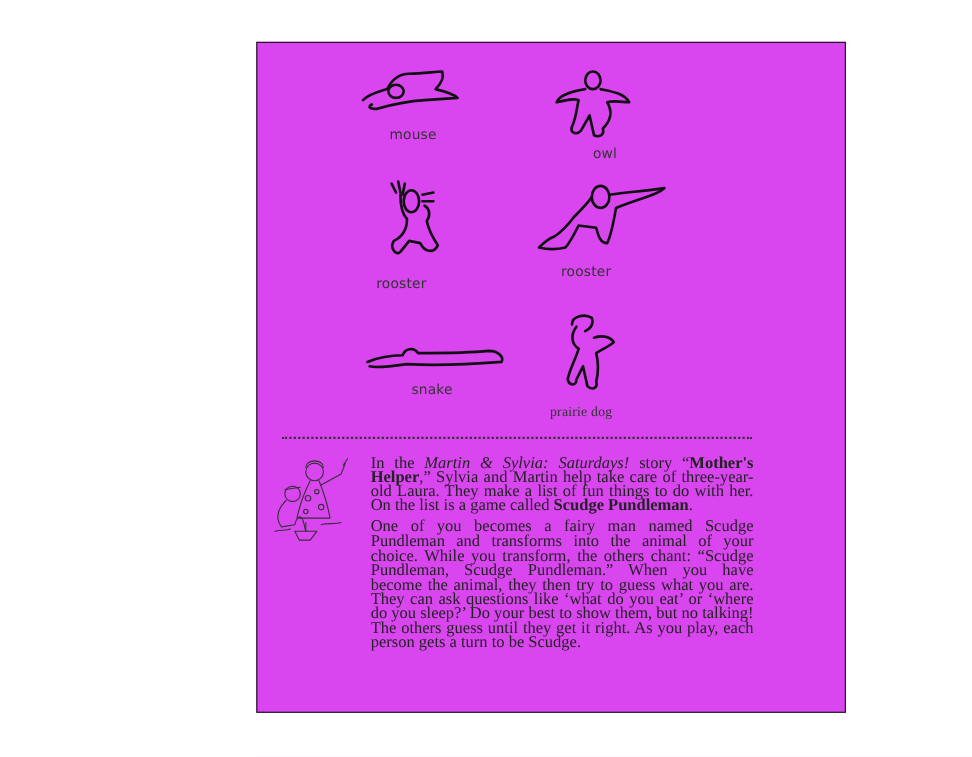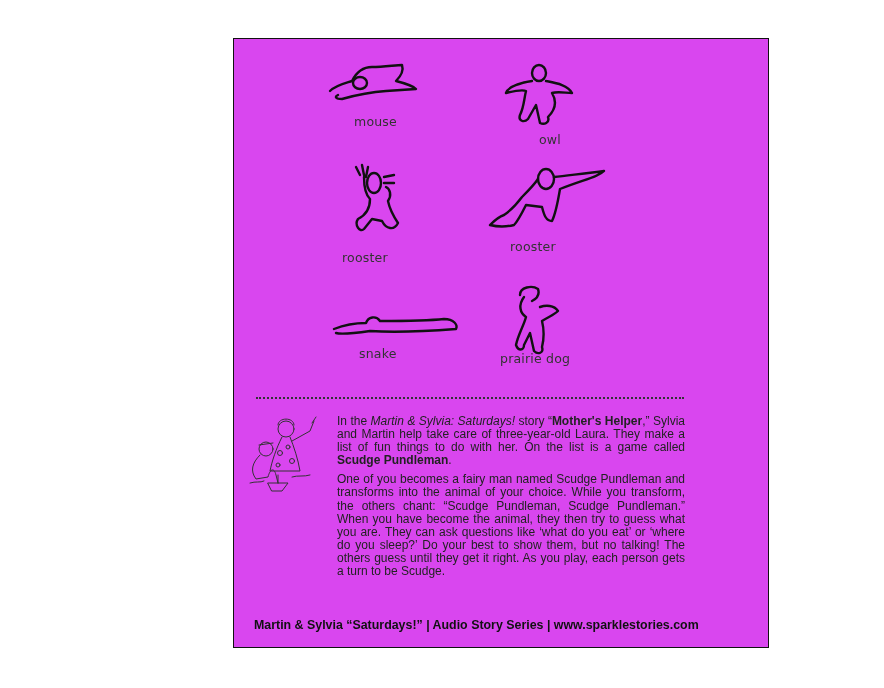--- a/index.html
+++ b/index.html
@@ -3,21 +3,21 @@
 <meta charset="utf-8">
 <style>
   html, body { margin:0; padding:0; background:#ffffff; }
   body { width:884px; height:688px; position:relative; overflow:hidden; font-family:"DejaVu Sans", sans-serif; }
   .page { position:absolute; left:205px; top:38px; width:536px; height:610px; border:1.5px solid #111; background:#d946ef; box-sizing:border-box;margin-left:28px; }
   .fig { position:absolute; }
   .fig svg { display:block; }
   .lbl { position:absolute; font-family:"DejaVu Sans", sans-serif; font-size:12.5px; color:#333; letter-spacing:0.2px; }
   .divider { position:absolute; left:22px; top:358px; width:428px; border-top:2px dotted #333; height:0; }
   .kids { position:absolute; left:14px; top:374px; width:80px; height:84px; }
-  .body { position:absolute; left:103px; top:376px; width:348px; font-family:Liberation Sans, sans-serif; font-size:12px; line-height:13.1px; color:#222; text-align:justify; }
+  .body { position:absolute; left:103px; top:376px; width:348px; font-family:Liberation Serif, serif; font-size:15px; line-height:13.1px; color:#222; text-align:justify; }
   .body p { margin:0 0 6px 0; }
   .footer { position:absolute; left:20px; top:579px; width:440px; font-family:"Liberation Sans", sans-serif; font-weight:bold; font-size:12.4px; color:#111; white-space:nowrap; }
   .stroke { fill:none; stroke:#111; stroke-width:2.4; stroke-linecap:round; stroke-linejoin:round; }
   .thin { fill:none; stroke:#333; stroke-width:1; stroke-linecap:round; stroke-linejoin:round; }
 </style>
 </head>
 <body>
 
 <div class="page">
 
@@ -52,29 +52,29 @@
       <path class="stroke" d="M68 12 C84 10,104 8,118 6 C112 12,100 14,74 24 C72 36,70 48,66 56 C60 56,58 50,56 42 L40 40 C36 48,32 56,28 60 C20 62,12 62,4 60 C8 56,12 52,18 50 C24 46,30 40,36 32 C42 26,48 20,52 14"></path>
     </svg>
   </div>
   <div class="lbl" style="left:276px;top:200px;">rooster</div>
 
   <div class="fig" style="left:96px;top:274px;">
     <svg width="132" height="24" viewBox="0 0 132 24">
       <path class="stroke" d="M4 16 C14 12,26 10,36 10 C38 4,46 2,50 8 C70 8,96 8,114 6 C124 6,128 12,126 16 C100 18,70 20,40 18 C26 20,12 22,6 20"></path>
     </svg>
   </div>
-  <div class="lbl" style="left:125px;top:307px;text-align:center;">snake</div>
+  <div class="lbl" style="left:140px;top:307px;text-align:center;">snake</div>
 
   <div class="fig" style="left:276px;top:246px;">
     <svg width="54" height="74" viewBox="0 0 54 74">
       <path class="stroke" d="M10 10 C10 2,22 0,28 4 C30 10,26 14,22 16"></path>
       <path class="stroke" d="M14 12 C8 20,10 28,16 32 C14 40,8 50,6 60 C8 66,14 66,14 60 L20 48 L24 66 C28 70,34 68,32 62 C34 54,34 44,32 36 C38 32,44 30,48 26 C44 20,36 20,30 22"></path>
     </svg>
   </div>
-  <div class="lbl" style="left:266px;top:312px;">prairie dog</div>
+  <div class="lbl" style="left:266px;top:328px;font-family:Liberation Serif, serif;">prairie dog</div>
 
   <div class="divider"></div>
 
   <div class="kids">
     <svg width="80" height="84" viewBox="0 0 80 84">
       <circle class="thin" cx="38" cy="16" r="8"></circle>
       <path class="thin" d="M30 12 C30 4,46 4,46 12"></path>
       <path class="thin" d="M34 24 C28 36,24 48,22 58 L52 58 C50 46,46 34,42 24"></path>
       <circle class="thin" cx="32" cy="40" r="2.5"></circle>
         <circle class="thin" cx="40" cy="34" r="2"></circle>
@@ -87,14 +87,13 @@
       <path class="thin" d="M20 70 L40 70 L34 78 L24 78 Z M30 70 L30 62"></path>
       <path class="thin" d="M2 70 C8 68,12 70,16 68 M44 64 C50 62,56 64,62 62"></path>
     </svg>
   </div>
 
   <div class="body">
     <p><span>In the </span><i>Martin &amp; Sylvia: Saturdays!</i><span> story “</span><b>Mother's Helper</b><span>,” Sylvia and Martin help take care of three-year-old Laura. They make a list of fun things to do with her. On the list is a game called </span><b>Scudge Pundleman</b><span>.</span></p>
     <p>One of you becomes a fairy man named Scudge Pundleman and transforms into the animal of your choice.  While you transform, the others chant: “Scudge Pundleman, Scudge Pundleman.” When you have become the animal, they then try to guess what you are. They can ask questions like ‘what do you eat’ or ‘where do you sleep?’ Do your best to show them, but no talking!  The others guess until they get it right.   As you play, each person gets a turn to be Scudge.</p>
   </div>
 
-  <div class="footer">Martin &amp; Sylvia “Saturdays!” | Audio Story Series | www.sparklestories.com</div>
 </div>
 
 </body></html>

